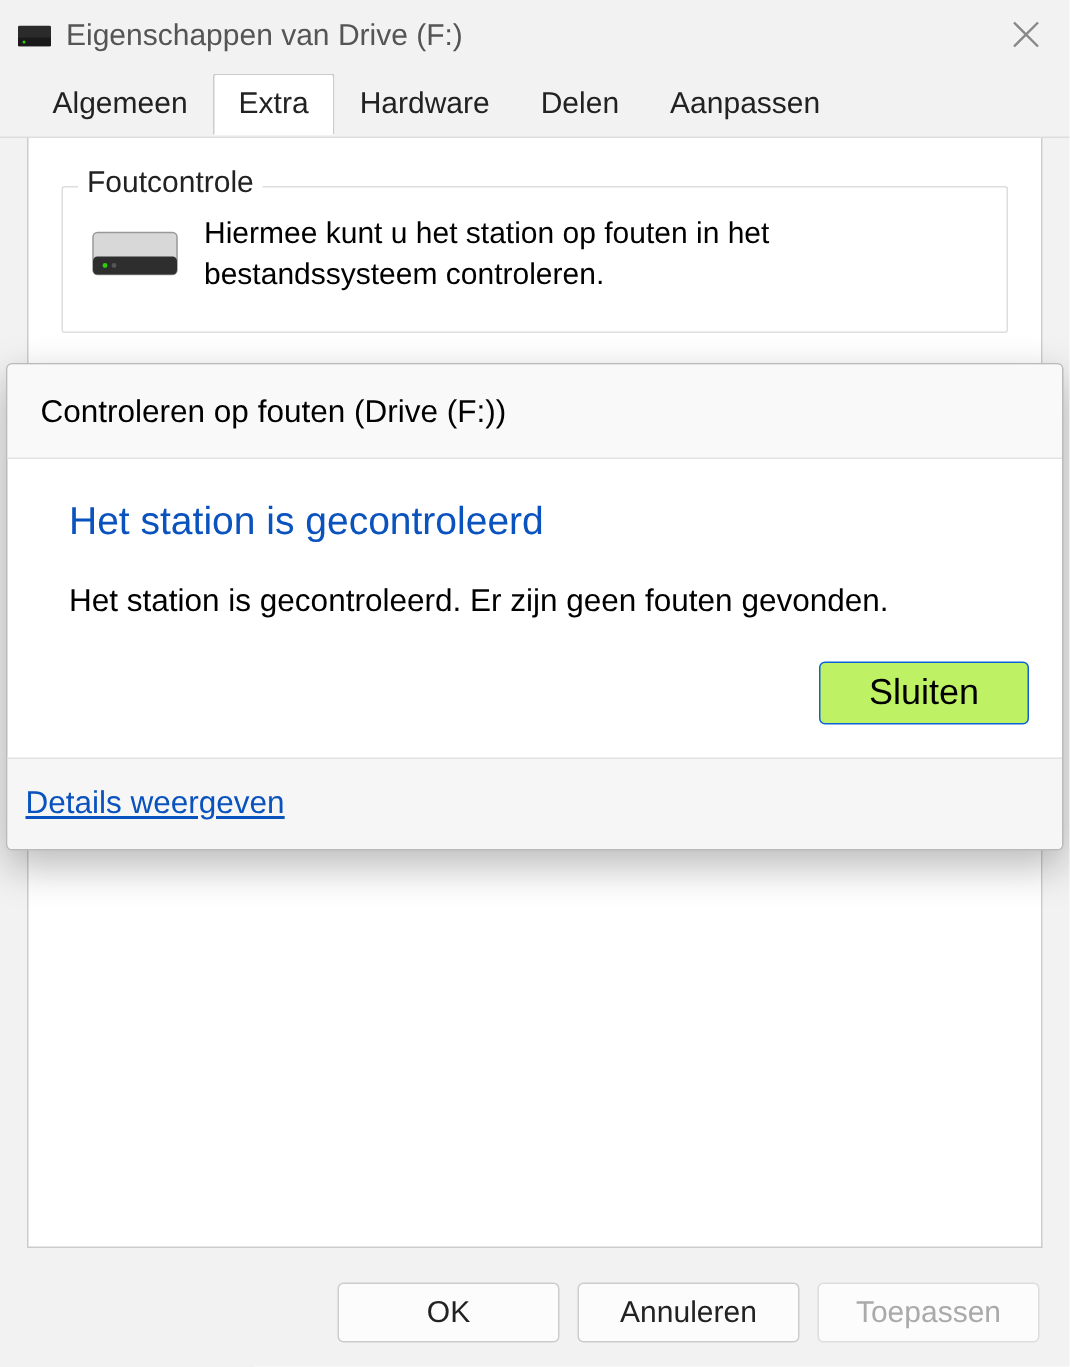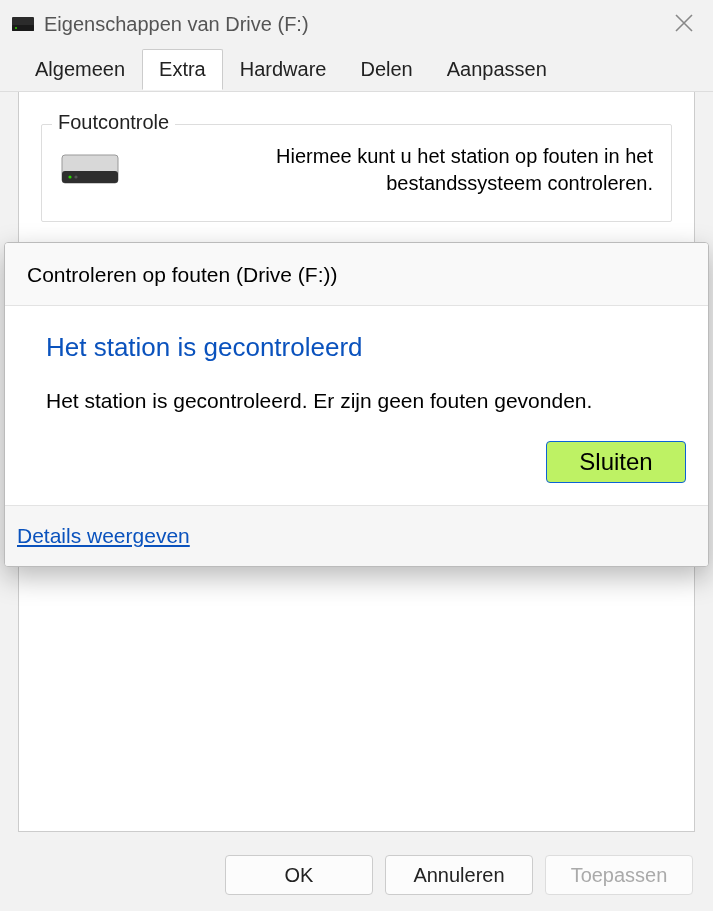--- a/index.html
+++ b/index.html
@@ -78,21 +78,20 @@
       padding: 22px;
       position: relative;
     }
 
     .groupbox {
       border: 1px solid #ddd;
       border-radius: 2px;
       padding: 18px 18px 24px 18px;
       position: relative;
       margin-top: 10px;
-      text-align: right;
     }
     .groupbox-title {
       position: absolute;
       top: -14px;
       left: 10px;
       background: #fff;
       padding: 0 6px;
       font-size: 20px;
       color: #222;
     }

